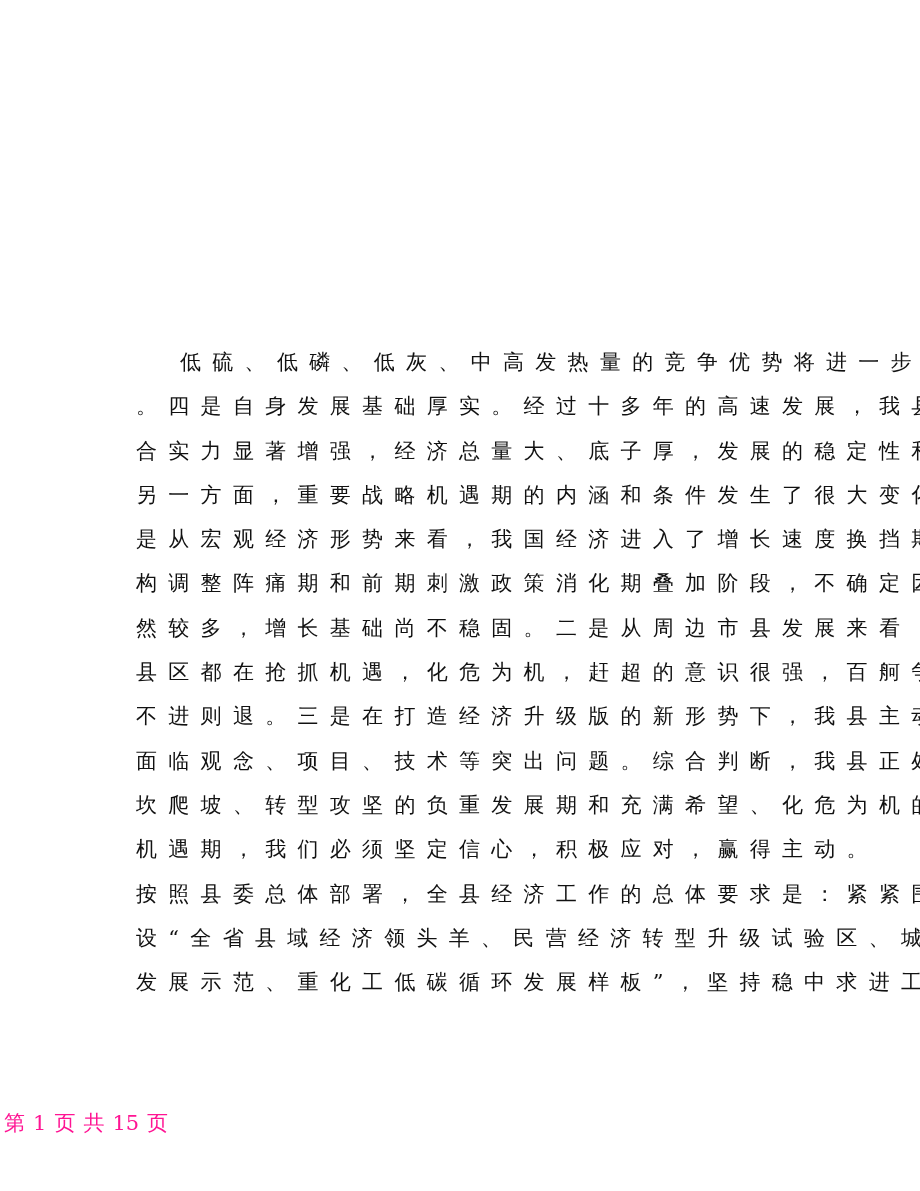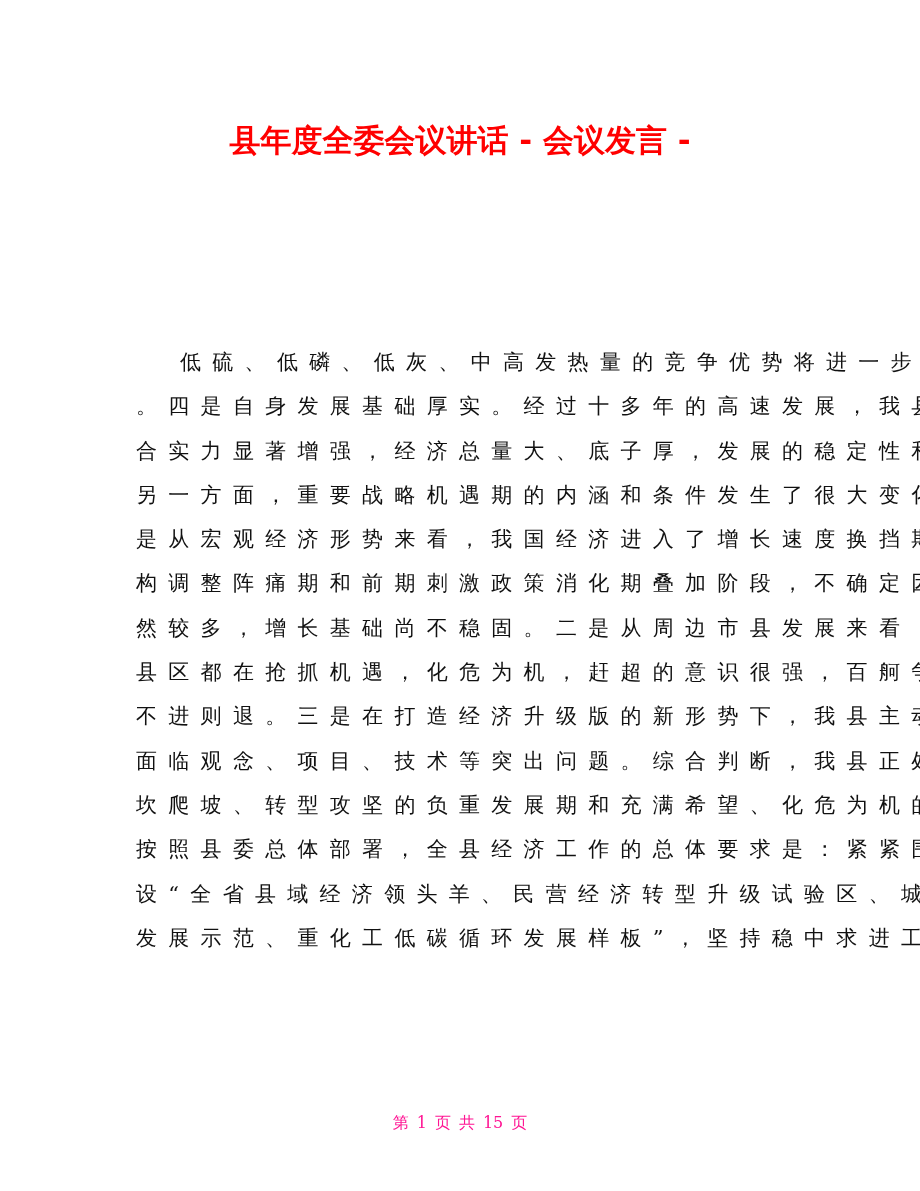--- a/index.html
+++ b/index.html
@@ -55,49 +55,48 @@
       white-space: nowrap;
     }
     .para.indent .line.first {
       padding-left: 44px;
     }
     .footer {
       position: absolute;
       top: 1112px;
       left: 0;
       width: 920px;
-      text-align: center;
       color: #ff1493;
       font-family: "DejaVu Serif", "Liberation Serif", serif;
-      font-size: 16px;
+      font-size: 21px;
       line-height: 22px;
     }
     .footer span { margin: 0 4px; }
   </style>
 </head>
 <body>
 
 <div class="page">
-  <div class="title">县年度全委会议讲话 - 会议发言 -</div>
 
   <div class="body-text">
     <div class="para indent">
       <span class="line first">低硫、低磷、低灰、中高发热量的竞争优势将进一步凸显</span>
       <span class="line">。四是自身发展基础厚实。经过十多年的高速发展，我县的综</span>
       <span class="line">合实力显著增强，经济总量大、底子厚，发展的稳定性和抗风</span>
     </div>
     <div class="para">
       <span class="line">另一方面，重要战略机遇期的内涵和条件发生了很大变化：一</span>
       <span class="line">是从宏观经济形势来看，我国经济进入了增长速度换挡期、结</span>
       <span class="line">构调整阵痛期和前期刺激政策消化期叠加阶段，不确定因素依</span>
       <span class="line">然较多，增长基础尚不稳固。二是从周边市县发展来看，毗邻</span>
       <span class="line">县区都在抢抓机遇，化危为机，赶超的意识很强，百舸争流，</span>
       <span class="line">不进则退。三是在打造经济升级版的新形势下，我县主动转型</span>
       <span class="line">面临观念、项目、技术等突出问题。综合判断，我县正处于过</span>
       <span class="line">坎爬坡、转型攻坚的负重发展期和充满希望、化危为机的重要</span>
+      <span class="line">机遇期，我们必须坚定信心，积极应对，赢得主动。</span>
     </div>
     <div class="para">
       <span class="line">按照县委总体部署，全县经济工作的总体要求是：紧紧围绕建</span>
       <span class="line">设“全省县域经济领头羊、民营经济转型升级试验区、城镇化</span>
       <span class="line">发展示范、重化工低碳循环发展样板”，坚持稳中求进工作总</span>
     </div>
   </div>
 
   <div class="footer">
     <span>第</span><span>1</span><span>页</span><span>共</span><span>15</span><span>页</span>

